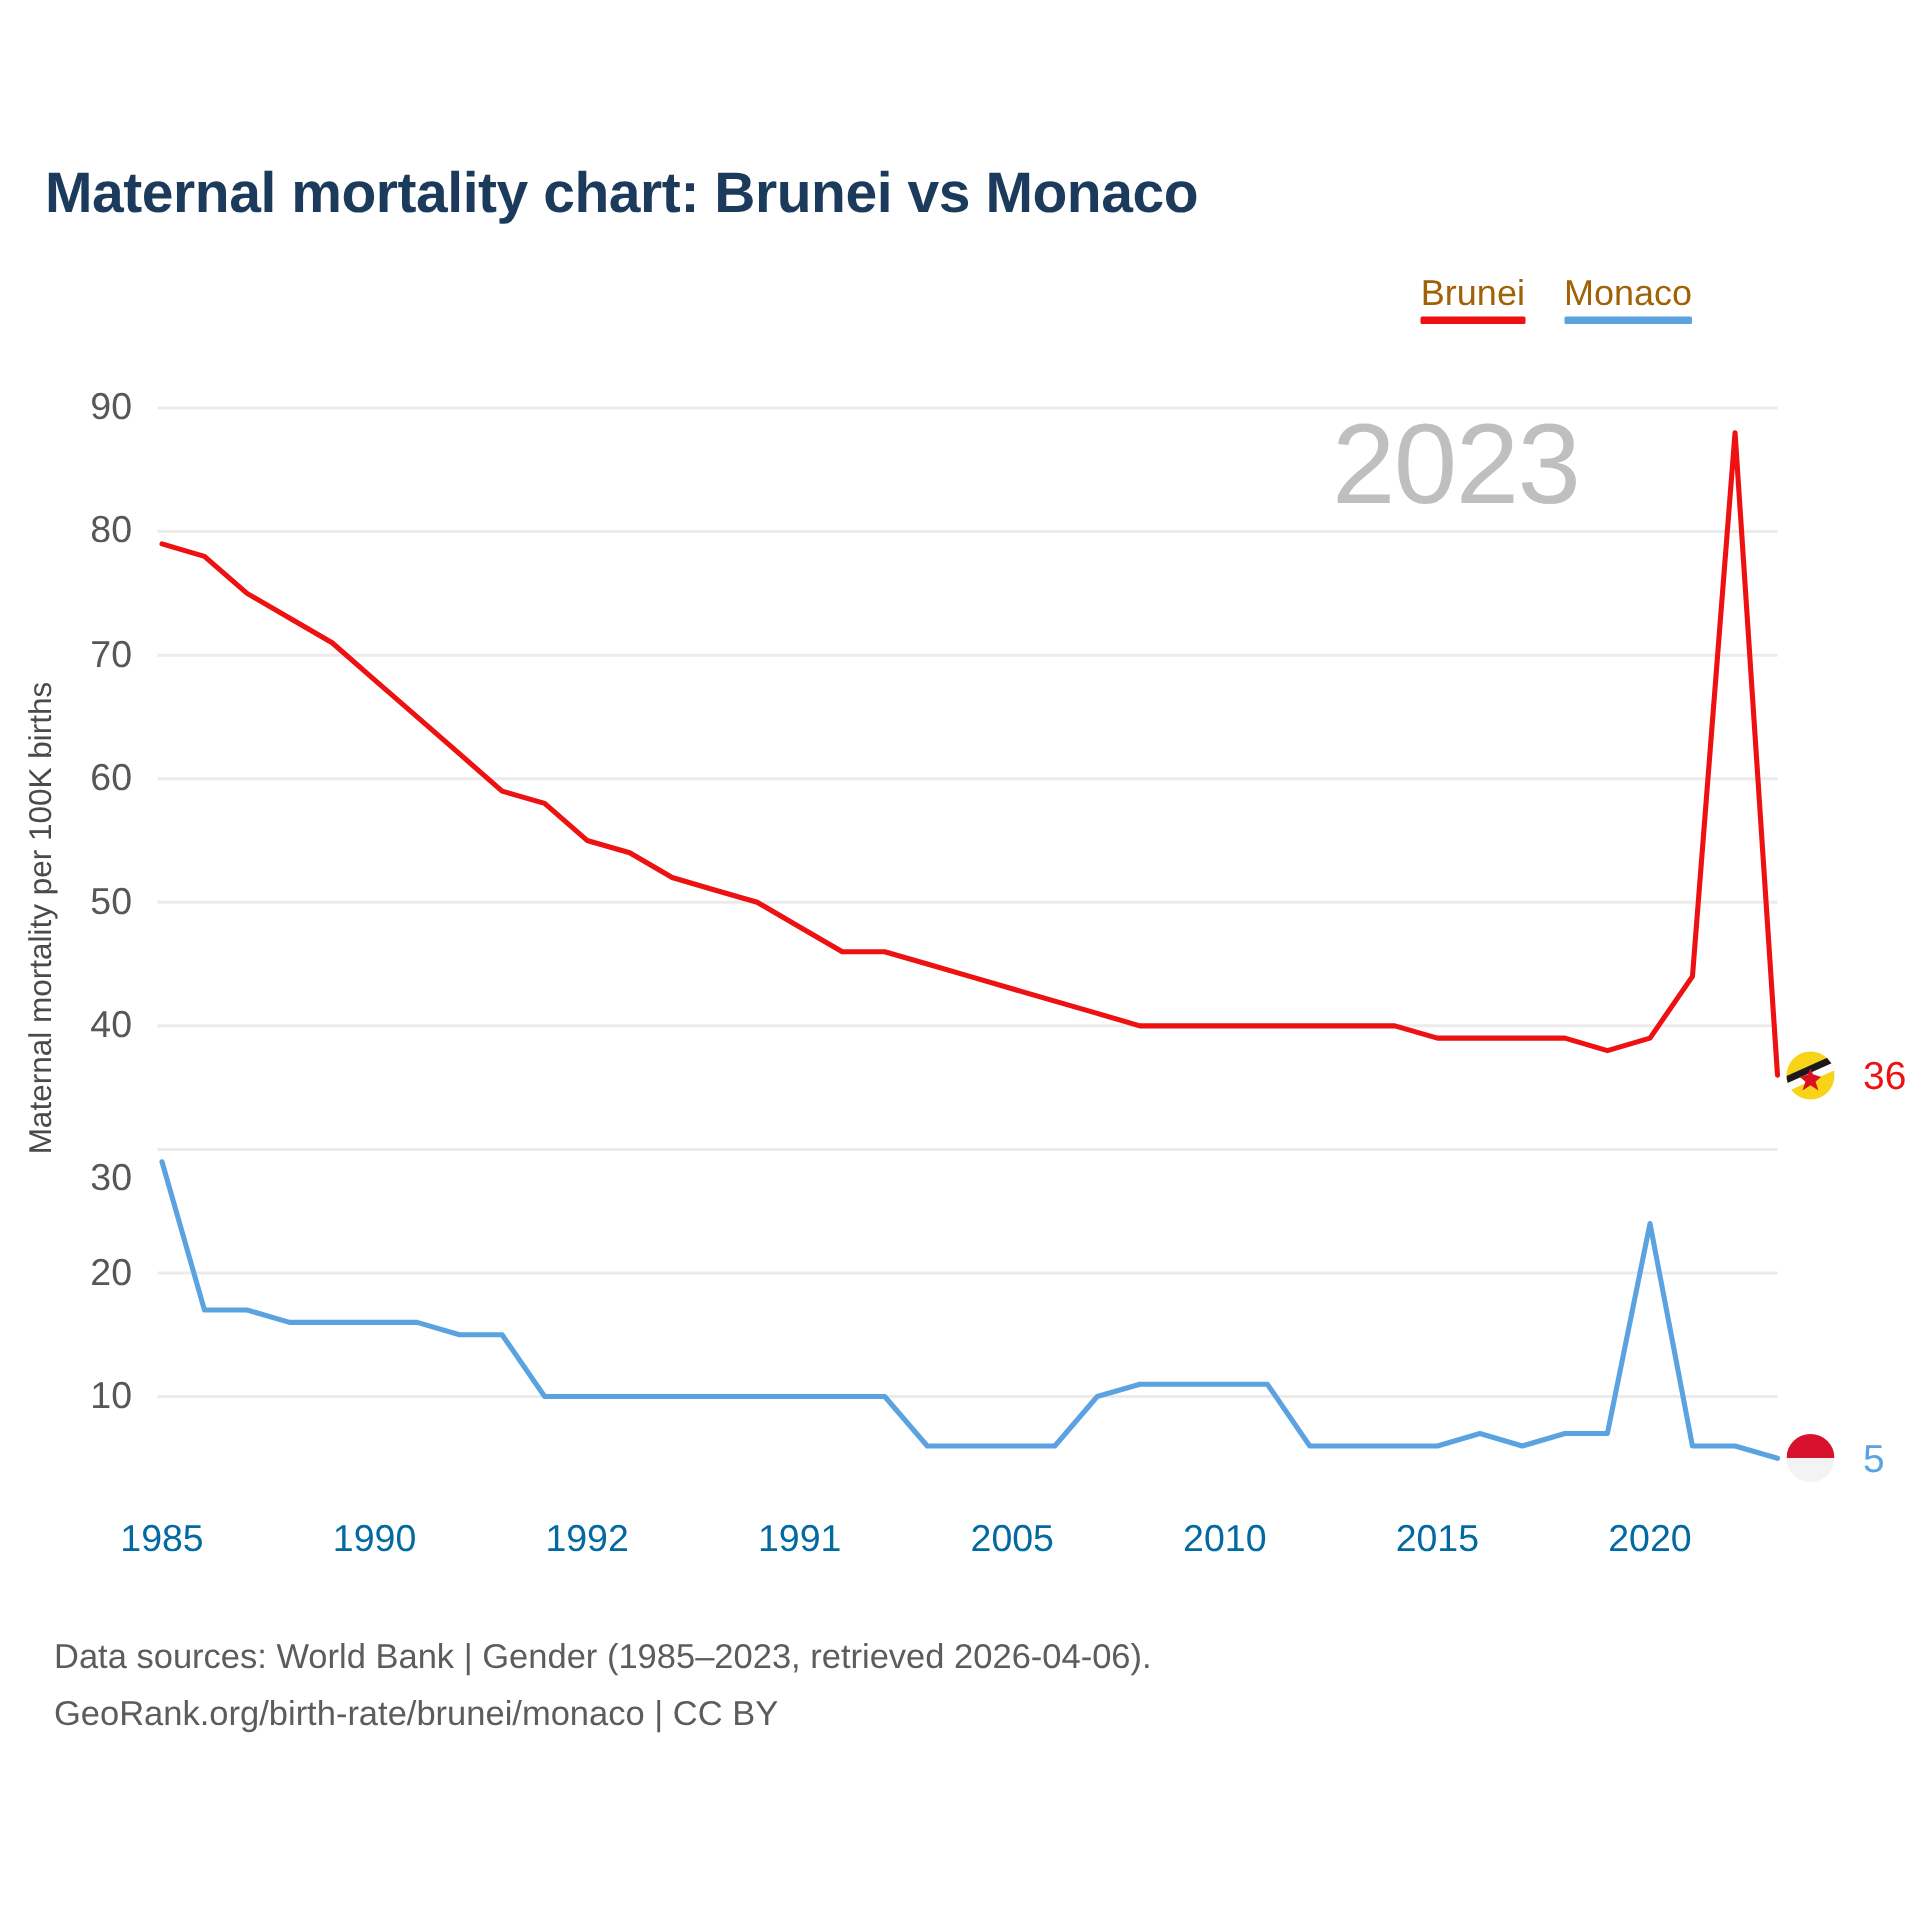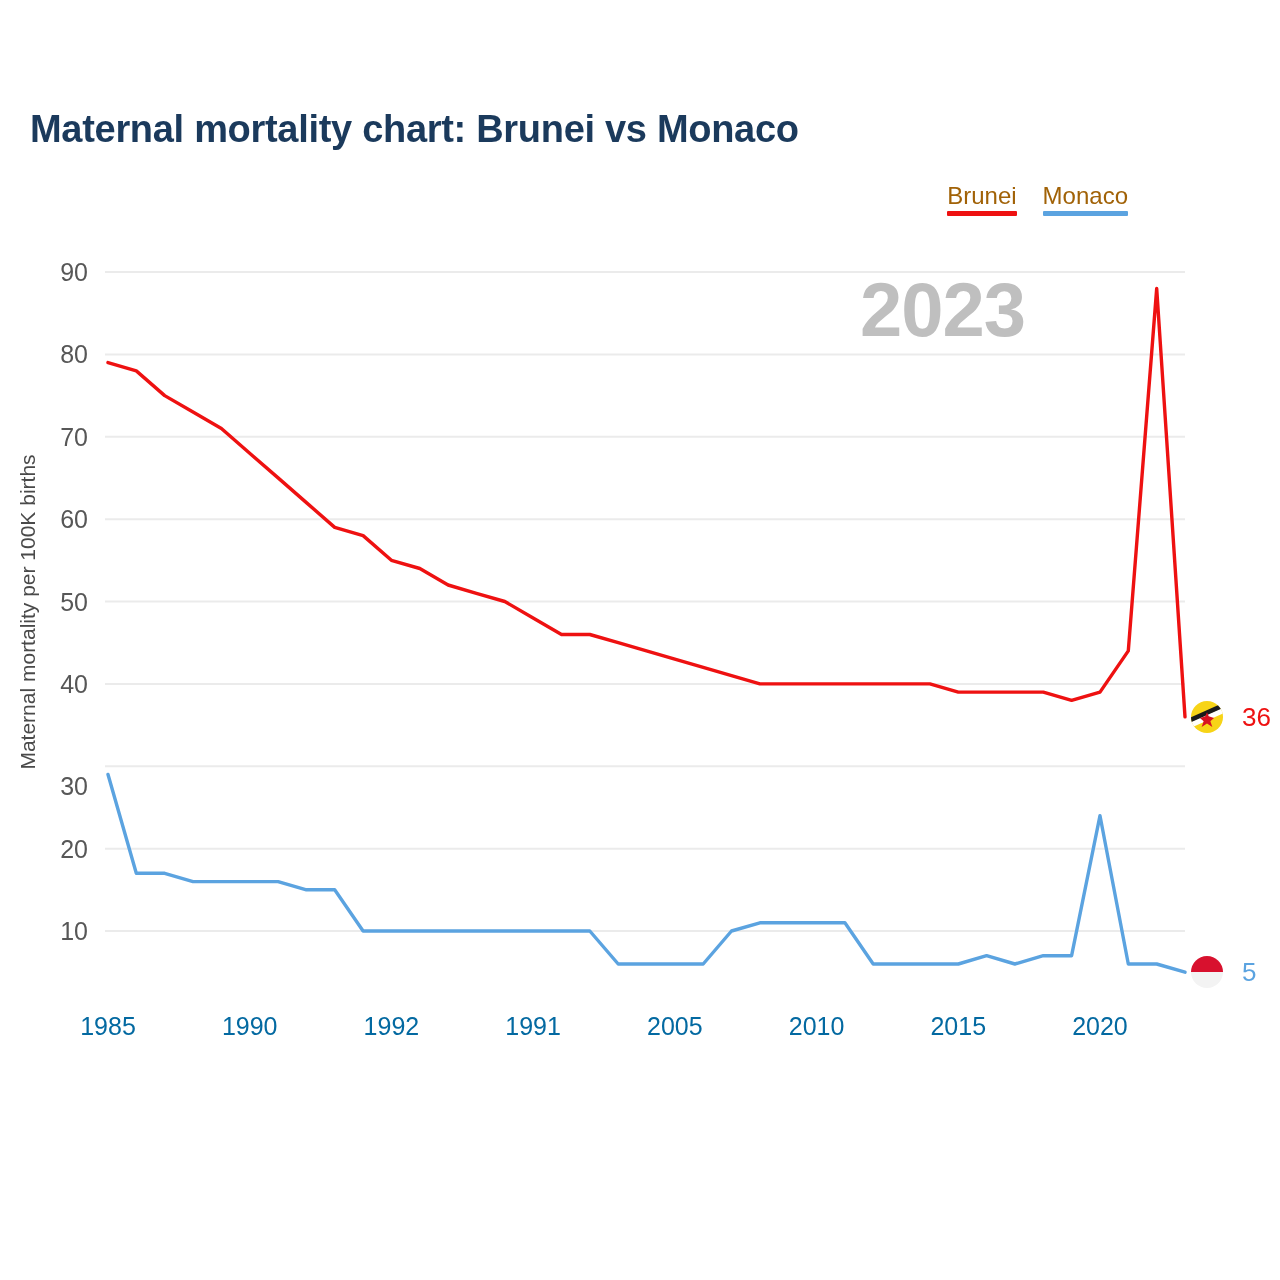--- a/index.html
+++ b/index.html
@@ -80,24 +80,24 @@
     width: 520px;
     transform: rotate(-90deg);
     transform-origin: center center;
     text-align: center;
     font-size: 21px;
     color: #4a4a4a;
     white-space: nowrap;
   }
   #year-watermark {
     position: absolute;
-    right: 128px;
+    right: 100px;
     top: 272px;
     font-size: 76px;
-    font-weight: bold;
+    font-weight: normal;
     color: #bfbfbf;
     letter-spacing: -1px;
     line-height: 1;
   }
   .endpoint {
     position: absolute;
     display: flex;
     align-items: center;
     gap: 19px;
     transform: translateY(-50%);
@@ -225,14 +225,18 @@
   </div>
 
   <div class="endpoint" id="endpoint-1" style="left: 1191px; top: 972.188px;">
     <span class="flag-dot flag-monaco">
       <span class="half-top"></span>
       <span class="half-bot"></span>
     </span>
     <span class="endpoint-value" style="color: rgb(91, 163, 224);">5</span>
   </div>
 
+  <div id="footer">
+    <div class="footer-line">Data sources: World Bank | Gender (1985–2023, retrieved 2026-04-06).</div>
+    <div class="footer-line">GeoRank.org/birth-rate/brunei/monaco | CC BY</div>
+  </div>
 
 </div>
 
 </body></html>

